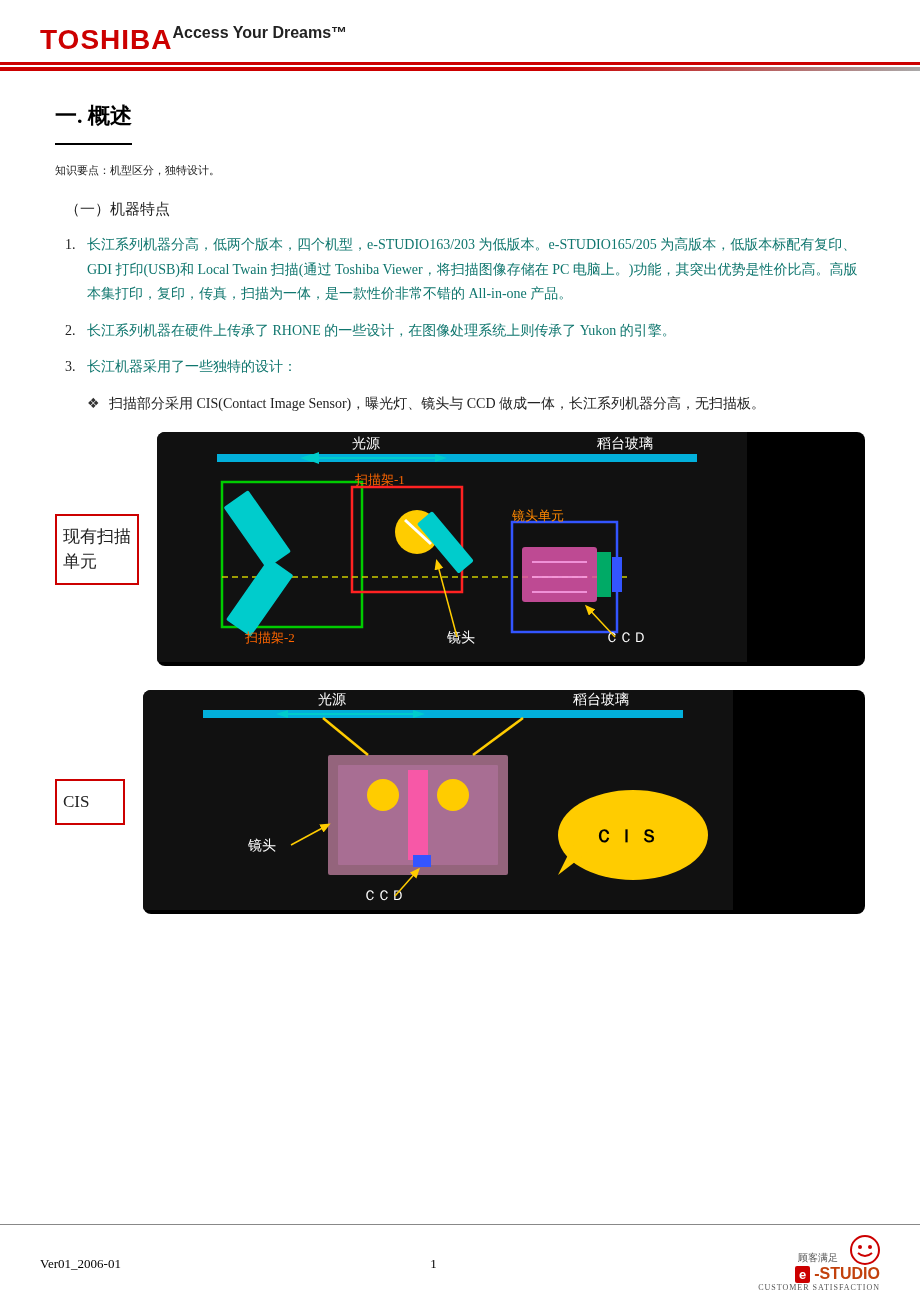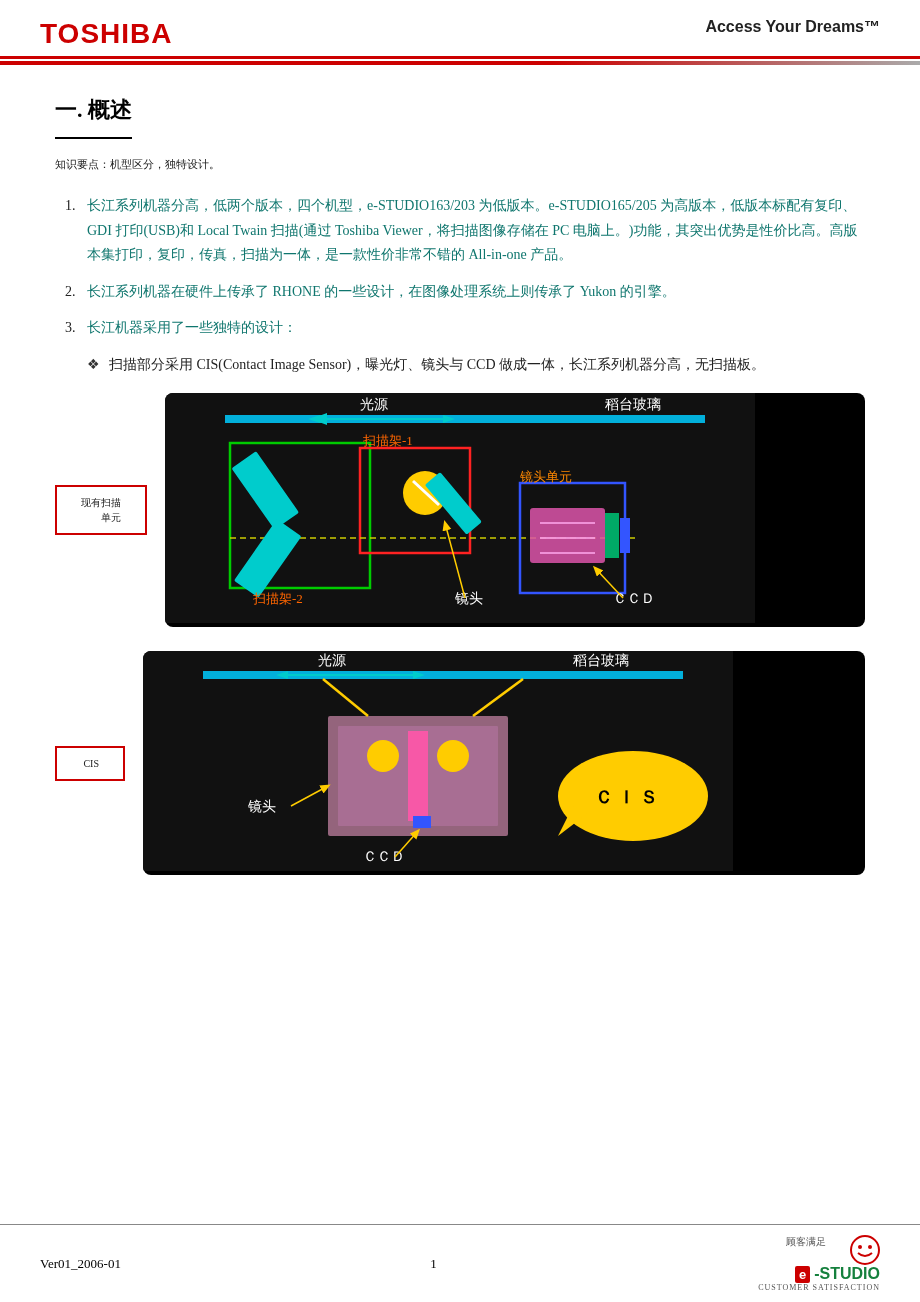--- a/index.html
+++ b/index.html
@@ -10,22 +10,22 @@
       font-family: "SimSun", "宋体", serif;
       font-size: 14px;
       color: #222;
       position: relative;
     }
 
     
     .header {
       display: flex;
       align-items: flex-start;
-      justify-content: space-between;
-      padding: 18px 40px 0 40px;
+      justify-content: flex-start;
+      padding: 24px 40px 0 40px;
       border-bottom: 3px solid #cc0000;
     }
     .toshiba-logo {
       font-family: Arial, sans-serif;
       font-size: 28px;
       font-weight: 900;
       color: #cc0000;
       letter-spacing: 1px;
       padding-bottom: 6px;
     }
@@ -113,24 +113,24 @@
     }
 
     
     .diagram-row {
       display: flex;
       align-items: center;
       margin: 16px 0 24px 0;
     }
     .diagram-label-box {
       border: 2px solid #cc0000;
-      padding: 8px 24px;
-      font-size: 10px;
-      color: #222;
-      text-align: right;
+      padding: 8px 6px;
+      font-size: 17px;
+      color: #222;
+      text-align: left;
       min-width: 70px;
       margin-right: 18px;
       line-height: 1.5;
       flex-shrink: 0;
     }
 
     
     .diagram-svg-wrap {
       flex: 1;
       background: #000;
@@ -168,21 +168,21 @@
       background: #fff;
       border: none;
       display: flex;
       align-items: center;
       gap: 4px;
     }
     .estudio-text {
       font-family: Arial, sans-serif;
       font-size: 16px;
       font-weight: bold;
-      color: #15803d;
+      color: #c2410c;
     }
     .estudio-label {
       font-size: 8px;
       color: #555;
       letter-spacing: 1px;
       padding-left: 12px;
     }
   </style>
 </head>
 <body>
@@ -195,20 +195,21 @@
 
 <div class="content">
 
   
   <div class="section-title">一. 概述</div>
 
   
   <div class="knowledge-point">知识要点：机型区分，独特设计。</div>
 
   
+  <div class="sub-title">（一）机器特点</div>
 
   
   <div class="list-container">
 
     <div class="list-item">
       <span class="list-num">1.</span>
       <span class="list-text">长江系列机器分高，低两个版本，四个机型，e-STUDIO163/203 为低版本。e-STUDIO165/205 为高版本，低版本标配有复印、GDI 打印(USB)和 Local Twain 扫描(通过 Toshiba Viewer，将扫描图像存储在 PC 电脑上。)功能，其突出优势是性价比高。高版本集打印，复印，传真，扫描为一体，是一款性价非常不错的 All-in-one 产品。</span>
     </div>
 
     <div class="list-item">
@@ -364,21 +365,21 @@
     </div>
   </div>
 
 </div>
 
 <div class="footer">
   <div class="footer-ver">Ver01_2006-01</div>
   <div class="footer-page">1</div>
   <div class="footer-logo">
 
-    <div style="display:flex;align-items:flex-start;gap:24px;">
+    <div style="display:flex;align-items:flex-end;gap:12px;">
       <div style="font-size:10px;color:#555;text-align:right;">顾客满足</div>
       <svg width="30" height="30" viewBox="0 0 30 30">
         <circle cx="15" cy="15" r="14" fill="none" stroke="#cc0000" stroke-width="2"></circle>
         <path d="M8,18 Q15,24 22,18" stroke="#cc0000" stroke-width="2" fill="none"></path>
         <circle cx="10" cy="12" r="2" fill="#cc0000"></circle>
         <circle cx="20" cy="12" r="2" fill="#cc0000"></circle>
       </svg>
     </div>
     <div class="estudio-badge">
       <span style="background:#cc0000;color:white;font-family:Arial;font-size:13px;font-weight:bold;padding:1px 4px;border-radius:2px;">e</span>

